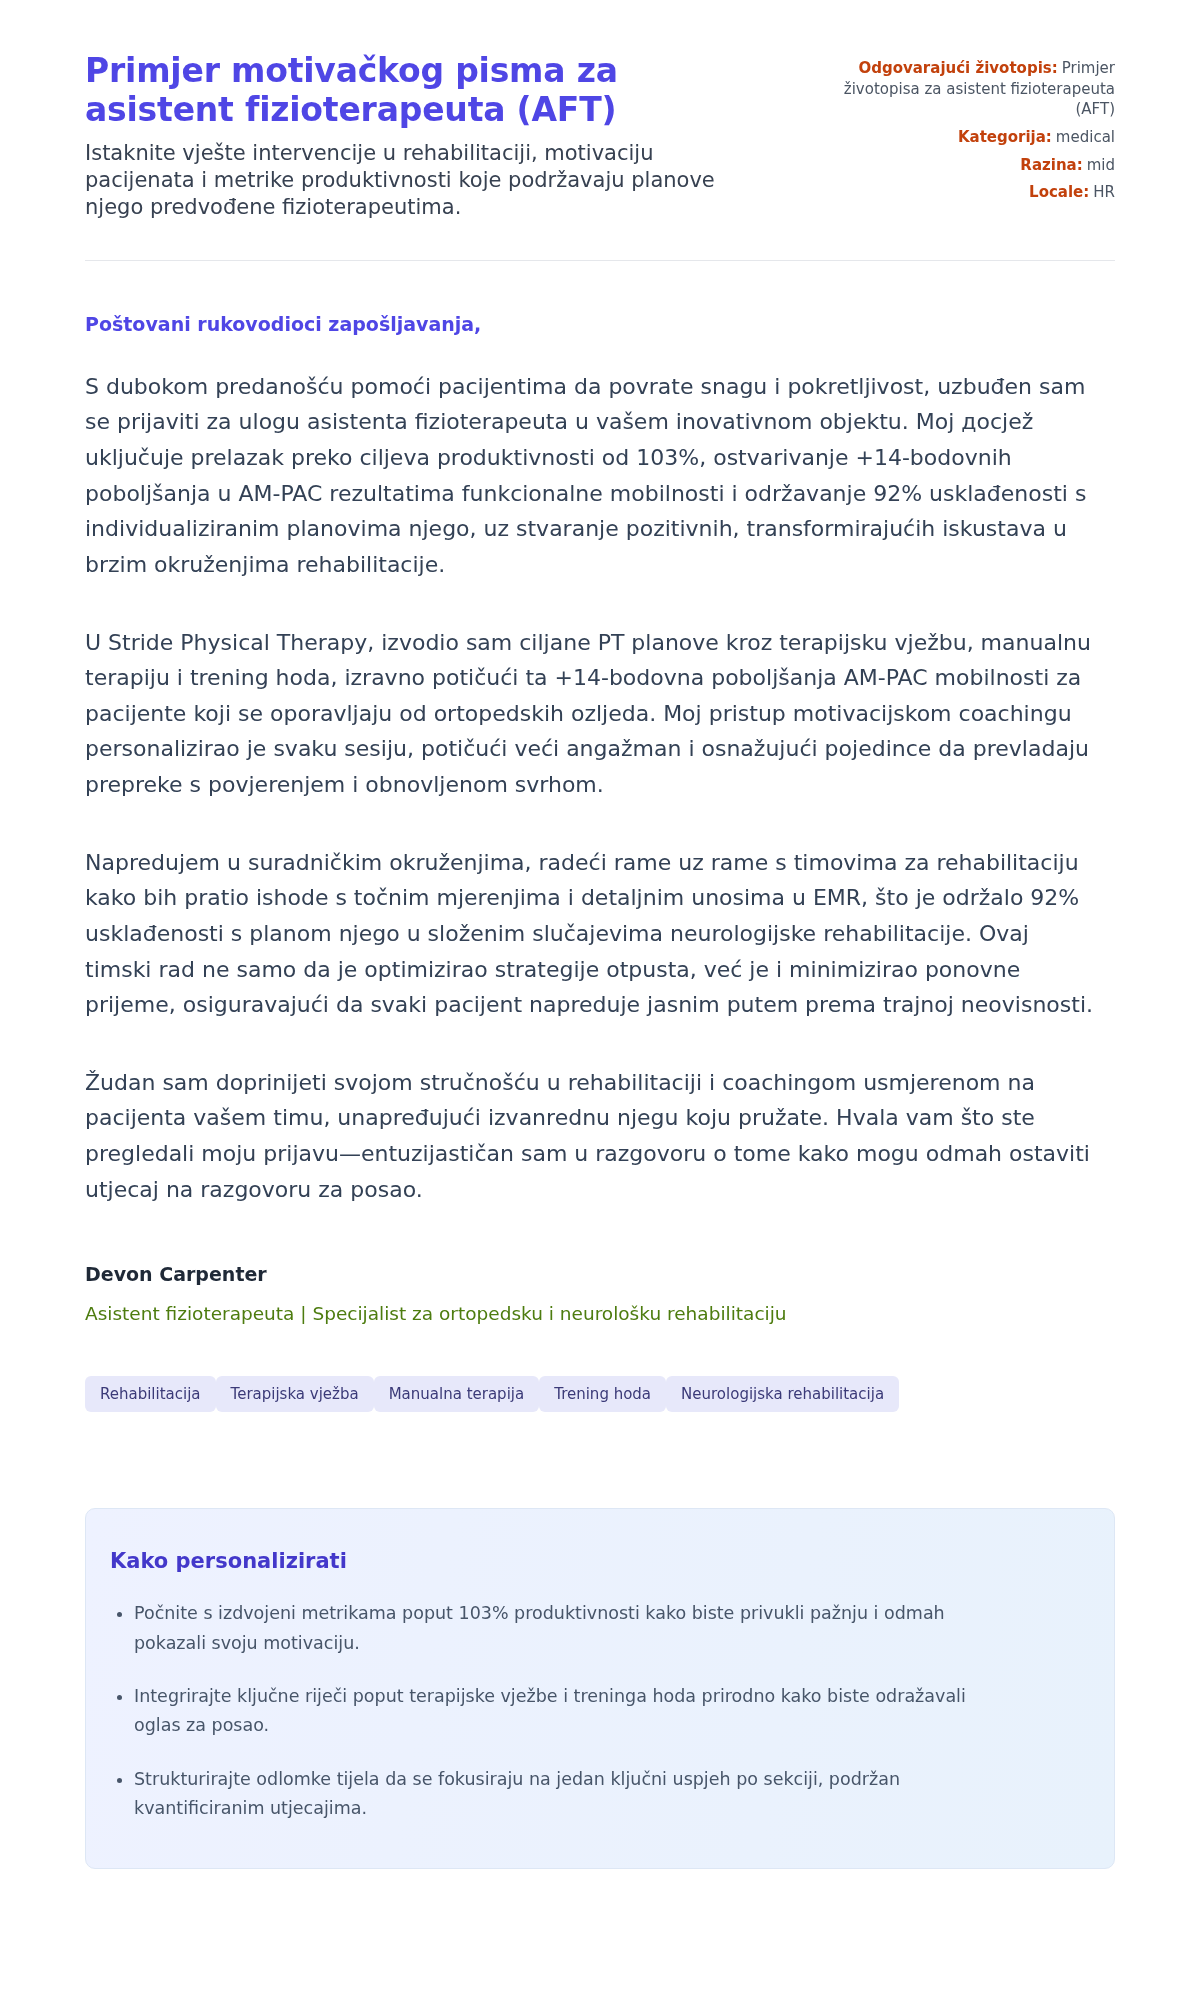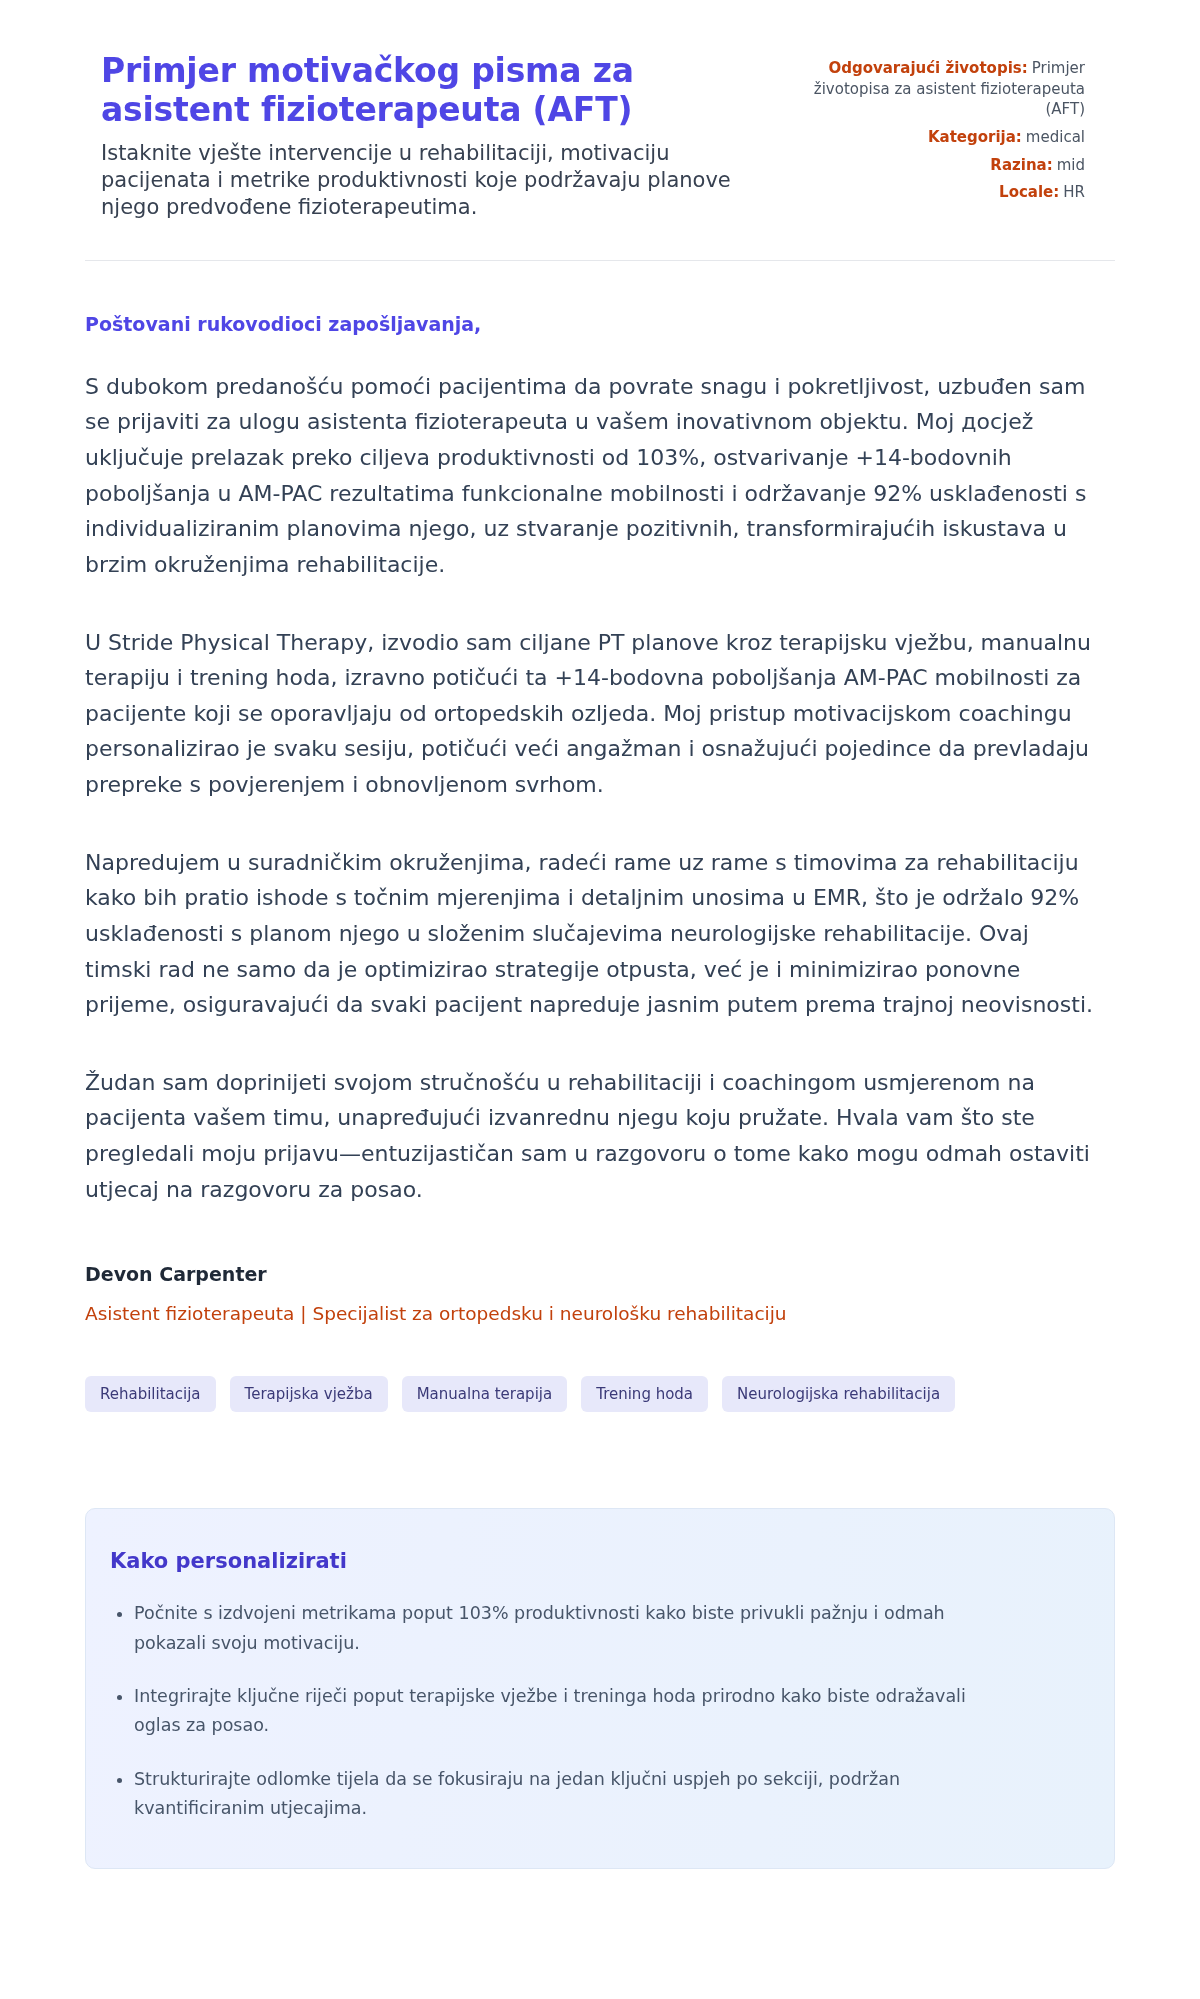--- a/index.html
+++ b/index.html
@@ -11,23 +11,22 @@
   .page {
     width: 1030px;
     margin: 0 auto;
     padding-top: 52px;
     padding-bottom: 80px;
   }
 
   
   .header {
     display: flex;
-    justify-content: flex-start;
+    justify-content: space-between;
     gap: 24px;
-    margin-left: 16px;
   }
   .header-left { width: 660px; }
   .doc-title {
     color: #4f46e5;
     font-size: 33px;
     font-weight: bold;
     line-height: 1.18;
     letter-spacing: -0.2px;
   }
   .doc-subtitle {
@@ -75,29 +74,28 @@
   
   .sig-name {
     margin-top: 56px;
     font-size: 19px;
     font-weight: bold;
     color: #1f2937;
   }
   .sig-role {
     margin-top: 18px;
     font-size: 18.5px;
-    color: #c2410c;
+    color: #4d7c0f;
   }
 
   
   .tags {
     margin-top: 52px;
     display: flex;
     flex-wrap: wrap;
-    gap: 14px;
   }
   .tag-pill {
     background: #e7e8fa;
     color: #3b3a78;
     font-size: 15px;
     padding: 9px 15px;
     border-radius: 6px;
     white-space: nowrap;
     cursor: default;
   }

